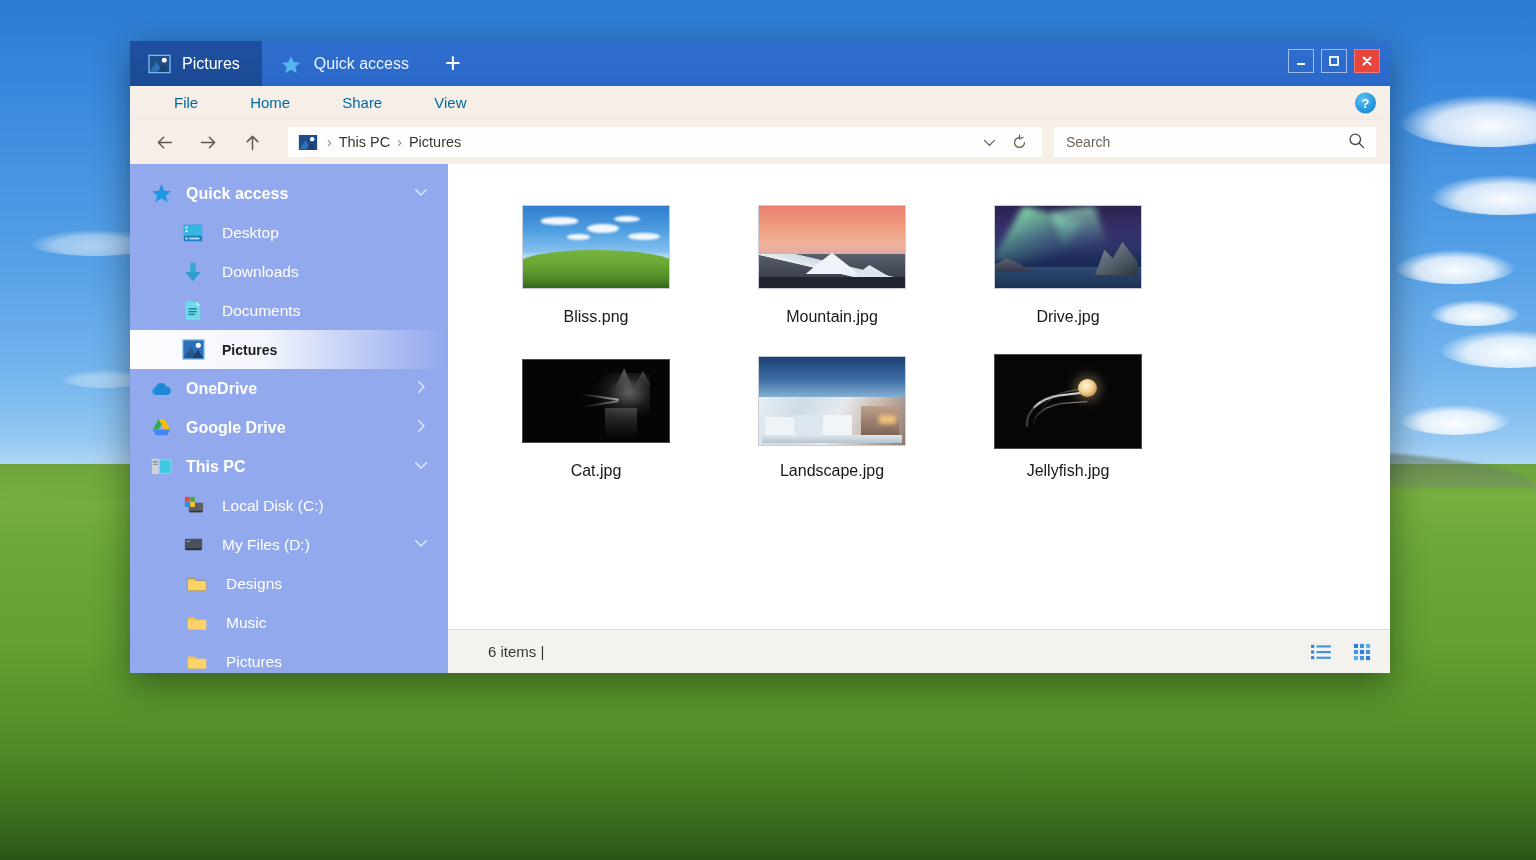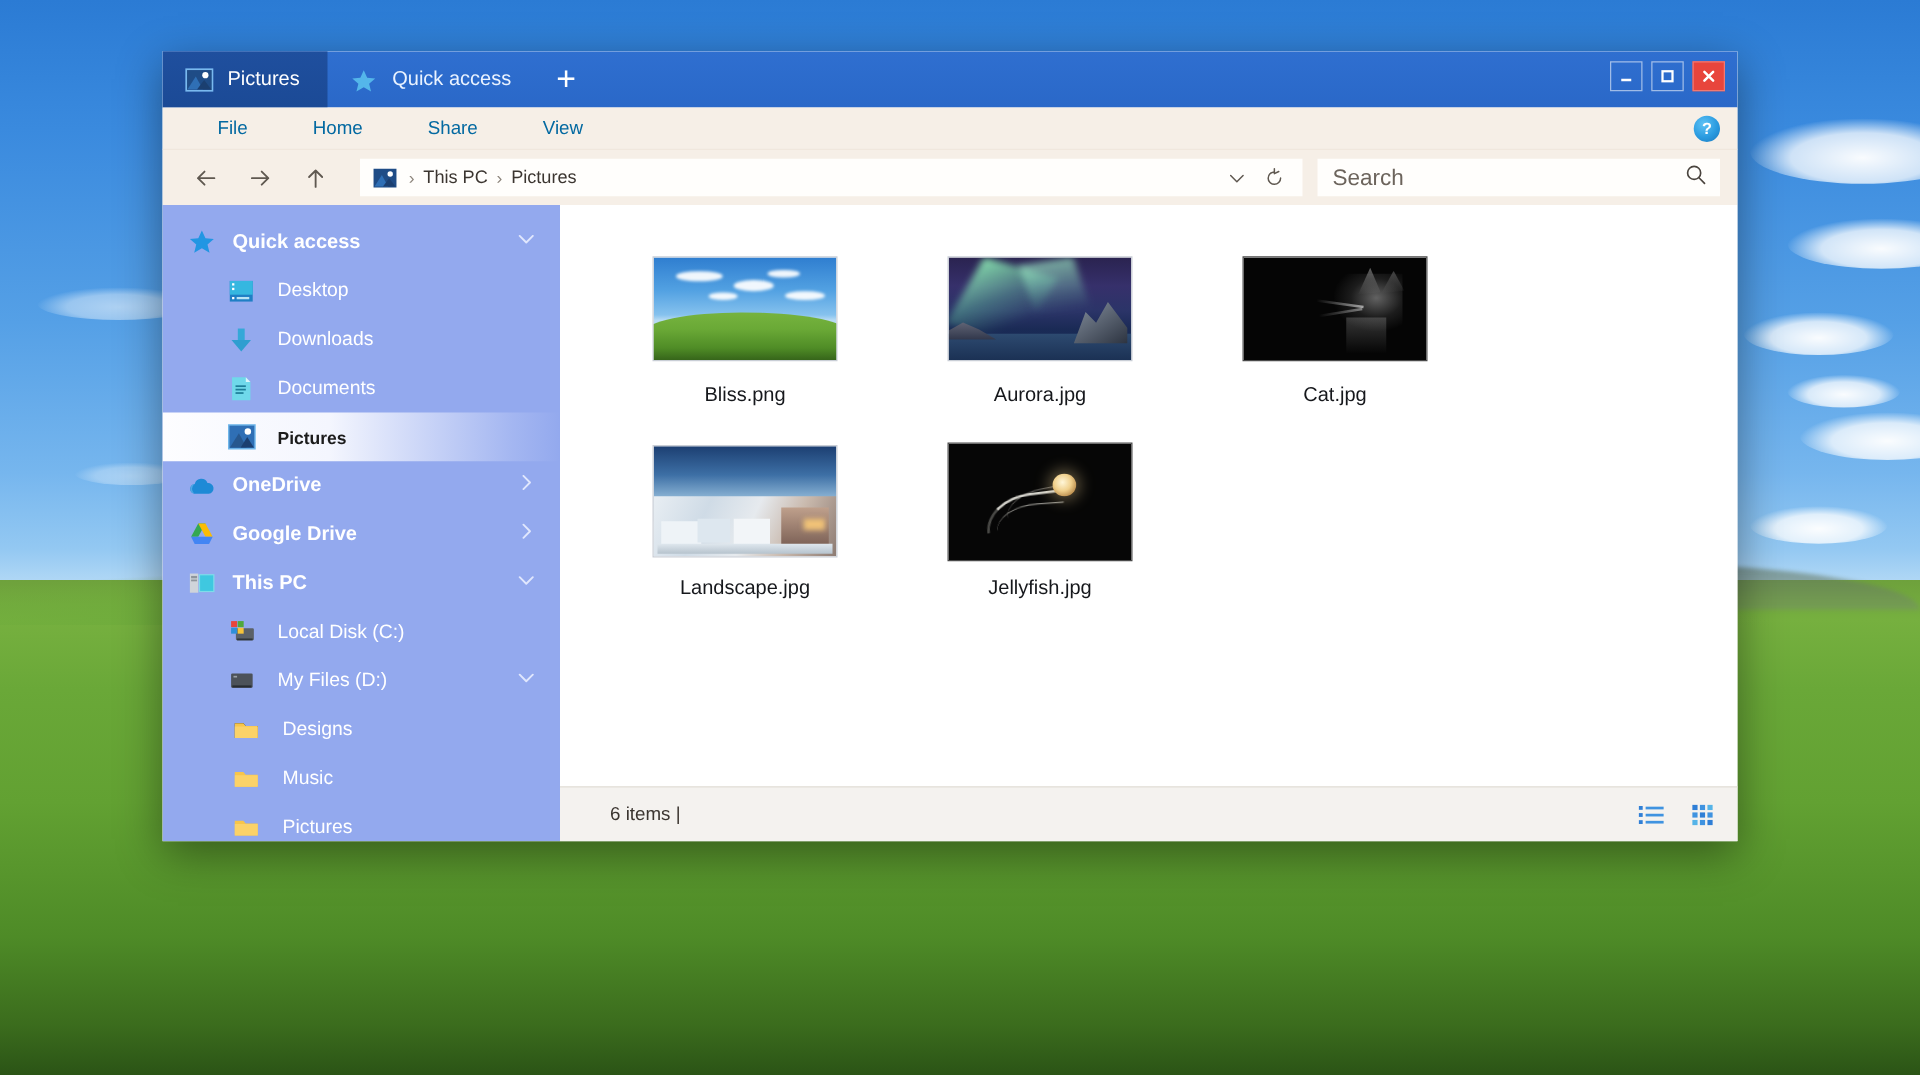--- a/index.html
+++ b/index.html
@@ -163,21 +163,21 @@
   #searchbox {
     width: 322px; height: 30px; flex: none;
     background: #fffefc;
     margin-left: 12px;
     display: flex; align-items: center;
     padding: 0 10px 0 12px;
   }
   #searchinput {
     flex: 1; border: none; outline: none; background: transparent;
     font-family: "Liberation Sans", sans-serif;
-    font-size: 18px; color: #3b3530;
+    font-size: 14px; color: #3b3530;
   }
   #searchinput::placeholder { color: #6c645c; opacity: 1; }
 
   
   #body { flex: 1 1 auto; display: flex; min-height: 0; }
 
   
   #sidebar {
     width: 318px; flex: none;
     background: #93a9ee;
@@ -711,34 +711,47 @@
                   <div class="c" style="left:62%;top:12%;width:18%;height:8%"></div>
                   <div class="c" style="left:30%;top:34%;width:16%;height:7%"></div>
                   <div class="c" style="left:72%;top:33%;width:22%;height:9%"></div>
                   <div class="grass"></div>
                 </div>
               </div>
             </div>
             <div class="fname">Bliss.png</div>
           </div>
 
+          <div class="file">
+            <div class="thumb-wrap">
+              <div class="thumb">
+                <div class="art art-mtn">
+                  <div class="peaks"></div>
+                  <div class="snow"></div>
+                  <div class="snow2"></div>
+                  <div class="dark"></div>
+                </div>
+              </div>
+            </div>
+            <div class="fname">Mountain.jpg</div>
+          </div>
 
           <div class="file">
             <div class="thumb-wrap">
               <div class="thumb">
                 <div class="art art-aurora">
                   <div class="band1"></div>
                   <div class="band2"></div>
                   <div class="water"></div>
                   <div class="rock"></div>
                   <div class="rockL"></div>
                 </div>
               </div>
             </div>
-            <div class="fname">Aurora.jpg</div>
+            <div class="fname">Drive.jpg</div>
           </div>
 
           <div class="file">
             <div class="thumb-wrap">
               <div class="thumb thumb-border-dark">
                 <div class="art art-cat">
                   <div class="head"></div>
                   <div class="ear1"></div>
                   <div class="ear2"></div>
                   <div class="neck"></div>

